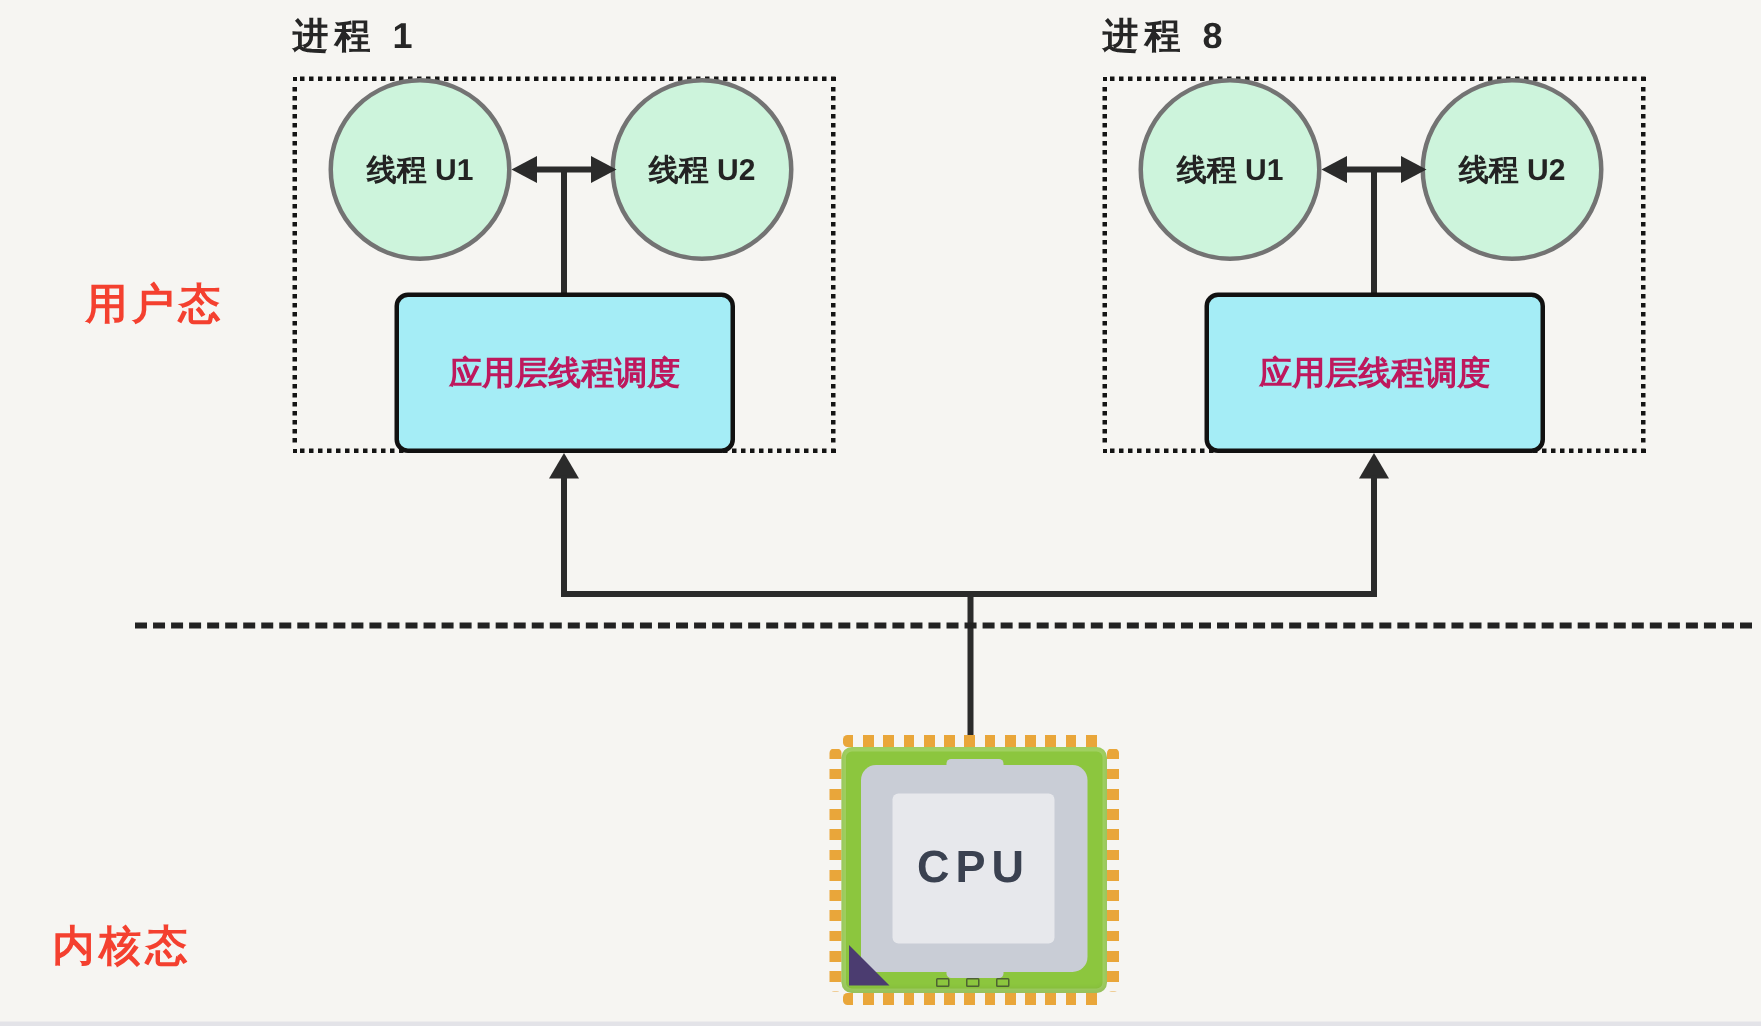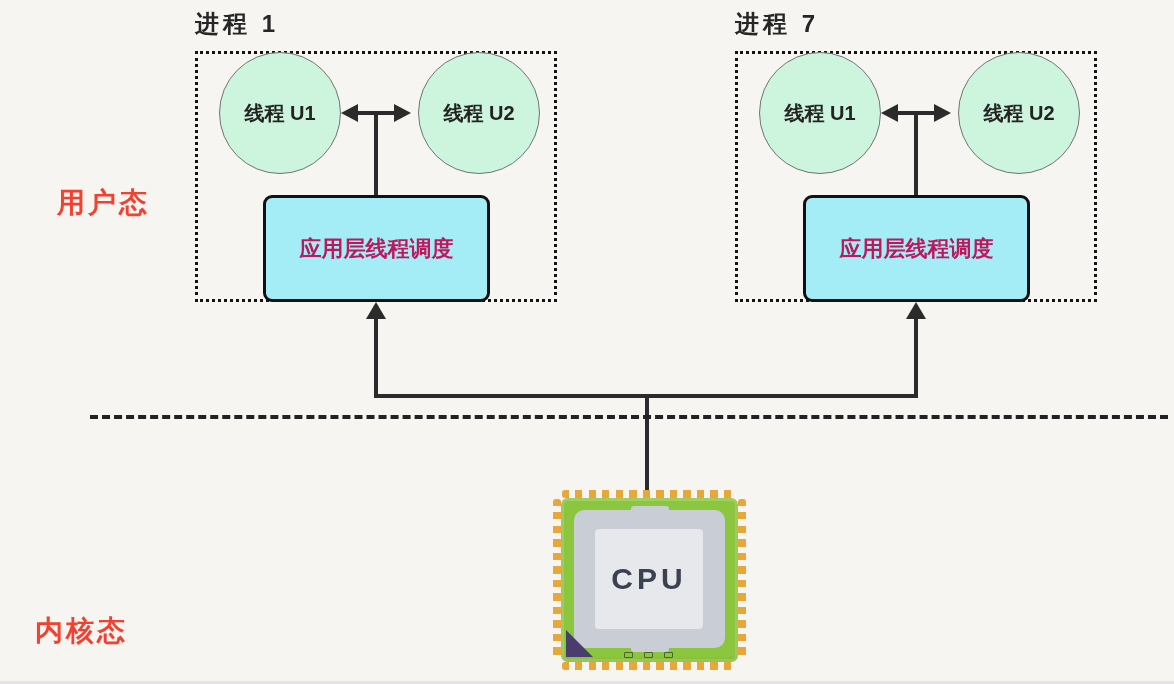--- a/index.html
+++ b/index.html
@@ -31,26 +31,26 @@
   .process-title {
     position:absolute; top:0; left:0; width:100%; text-align:left;
     font-size:24px; font-weight:bold; color:#262626; letter-spacing:4px;
   }
   .process-box {
     position:absolute; top:43px; left:0; width:362px; height:251px;
     border:3px dotted #141414;
   }
   .thread-circle {
     position:absolute; top:44px; width:122px; height:122px; border-radius:50%;
-    background:var(--thread-circle-fill,#CDF4DC); border:1px solid #737373;
+    background:var(--thread-circle-fill,#CDF4DC); border:3px solid #737373;
     display:flex; align-items:center; justify-content:center;
     font-size:20px; font-weight:bold; color:#232323; white-space:nowrap;
   }
   .thread-1 { left:24px; }
-  .thread-2 { left:223px; }
+  .thread-2 { left:212px; }
 
   .darrow { position:absolute; left:146px; top:96px; width:70px; height:18px; }
   .darrow-bar { position:absolute; left:10px; right:10px; top:7px; height:4px; background:var(--line,#2B2B2B); }
   .darrow-head { position:absolute; top:0; width:0; height:0;
     border-top:9px solid transparent; border-bottom:9px solid transparent; }
   .darrow-head.left  { left:0;  border-right:17px solid var(--line,#2B2B2B); }
   .darrow-head.right { right:0; border-left:17px solid var(--line,#2B2B2B); }
 
   .stem-to-sched {
     position:absolute; left:179px; top:105px; width:4px; height:84px;
@@ -134,21 +134,21 @@
     <div class="darrow">
       <div class="darrow-head left"></div>
       <div class="darrow-bar"></div>
       <div class="darrow-head right"></div>
     </div>
     <div class="stem-to-sched"></div>
     <div class="scheduler-box">应用层线程调度</div>
   </div>
 
   <div class="process-group process-2">
-    <div class="process-title">进程 7</div>
+    <div class="process-title">进程 8</div>
     <div class="process-box"></div>
     <div class="thread-circle thread-1">线程 U1</div>
     <div class="thread-circle thread-2">线程 U2</div>
     <div class="darrow">
       <div class="darrow-head left"></div>
       <div class="darrow-bar"></div>
       <div class="darrow-head right"></div>
     </div>
     <div class="stem-to-sched"></div>
     <div class="scheduler-box">应用层线程调度</div>

